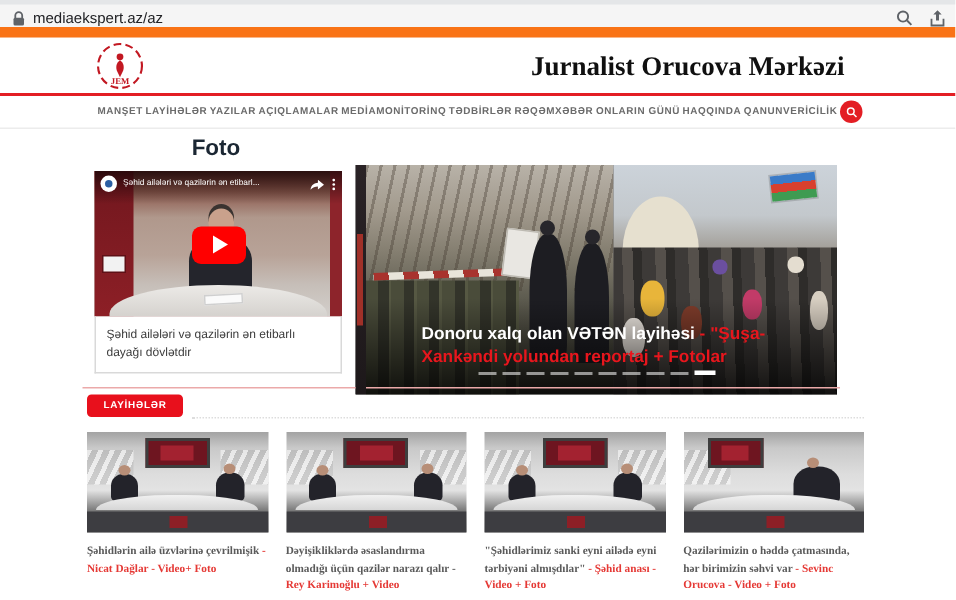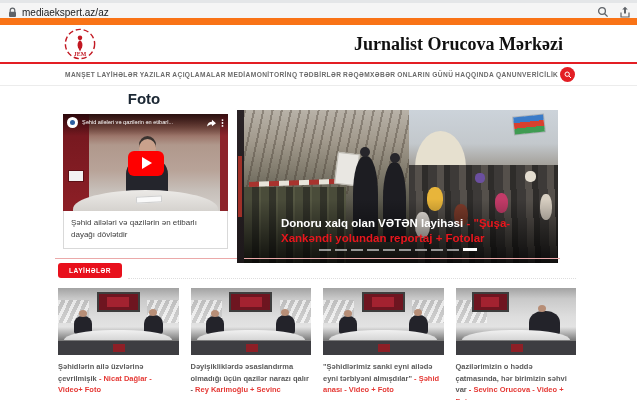--- a/index.html
+++ b/index.html
@@ -103,21 +103,21 @@
   .t-chev.l { left:0; } .t-chev.r { right:0; }
   .t-screen { position:absolute; top:6%; left:32%; width:36%; height:30%; background:#6e1520; border:2px solid #3e3e3e; }
   .t-screen i { position:absolute; inset:18% 22%; background:#a32230; display:block; }
   .t-fig { position:absolute; background:#23232a; border-radius:45% 45% 16% 16%; }
   .t-fig::before { content:""; position:absolute; left:28%; top:-6px; width:8px; height:7px; border-radius:50%; background:#b78e77; }
   .t-fig.l { left:13%; top:42%; width:15%; height:26%; }
   .t-fig.r { right:13%; top:40%; width:16%; height:28%; }
   .t-desk { position:absolute; left:5%; right:5%; top:63%; height:15%; background:linear-gradient(#f1f1f1,#d6d6d6); border-radius:45% 45% 0 0 / 100% 100% 0 0; }
   .t-front { position:absolute; left:0; right:0; bottom:0; height:21%; background:#3d3d41; }
   .t-front i { position:absolute; left:46%; top:22%; width:10%; height:55%; background:#8d1f26; display:block; }
-  .cap { margin-top:6px; font-size:7.5px; line-height:1.55; font-weight:bold; color:#5a5a5a; }
+  .cap { margin-top:6px; font-size:7.5px; line-height:1.55; font-weight:bold; color:#5a5a5a;font-family:Liberation Serif, serif; }
   .cap .hl { color:#e53935; }
 
   svg { display:block; }
 </style>
 </head>
 <body>
 
 <div class="page">
 
   <div class="browser-bar">
@@ -266,21 +266,21 @@
         <span class="t-screen">
             <i></i>
           </span>
         <span class="t-fig l"></span>
           <span class="t-fig r"></span>
         <span class="t-desk"></span>
           <span class="t-front">
             <i></i>
           </span>
       </div>
-      <p class="cap"><span>Dəyişikliklərdə əsaslandırma olmadığı üçün qazilər narazı qalır - </span><span class="hl">Rey Karimoğlu + Sevinc</span></p>
+      <p class="cap"><span>Dəyişikliklərdə əsaslandırma olmadığı üçün qazilər narazı qalır - </span><span class="hl">Rey Karimoğlu + Video</span></p>
     </div>
 
     <div class="card">
       <div class="thumb">
         <span class="t-chev l"></span>
           <span class="t-chev r"></span>
         <span class="t-screen">
             <i></i>
           </span>
         <span class="t-fig l"></span>

